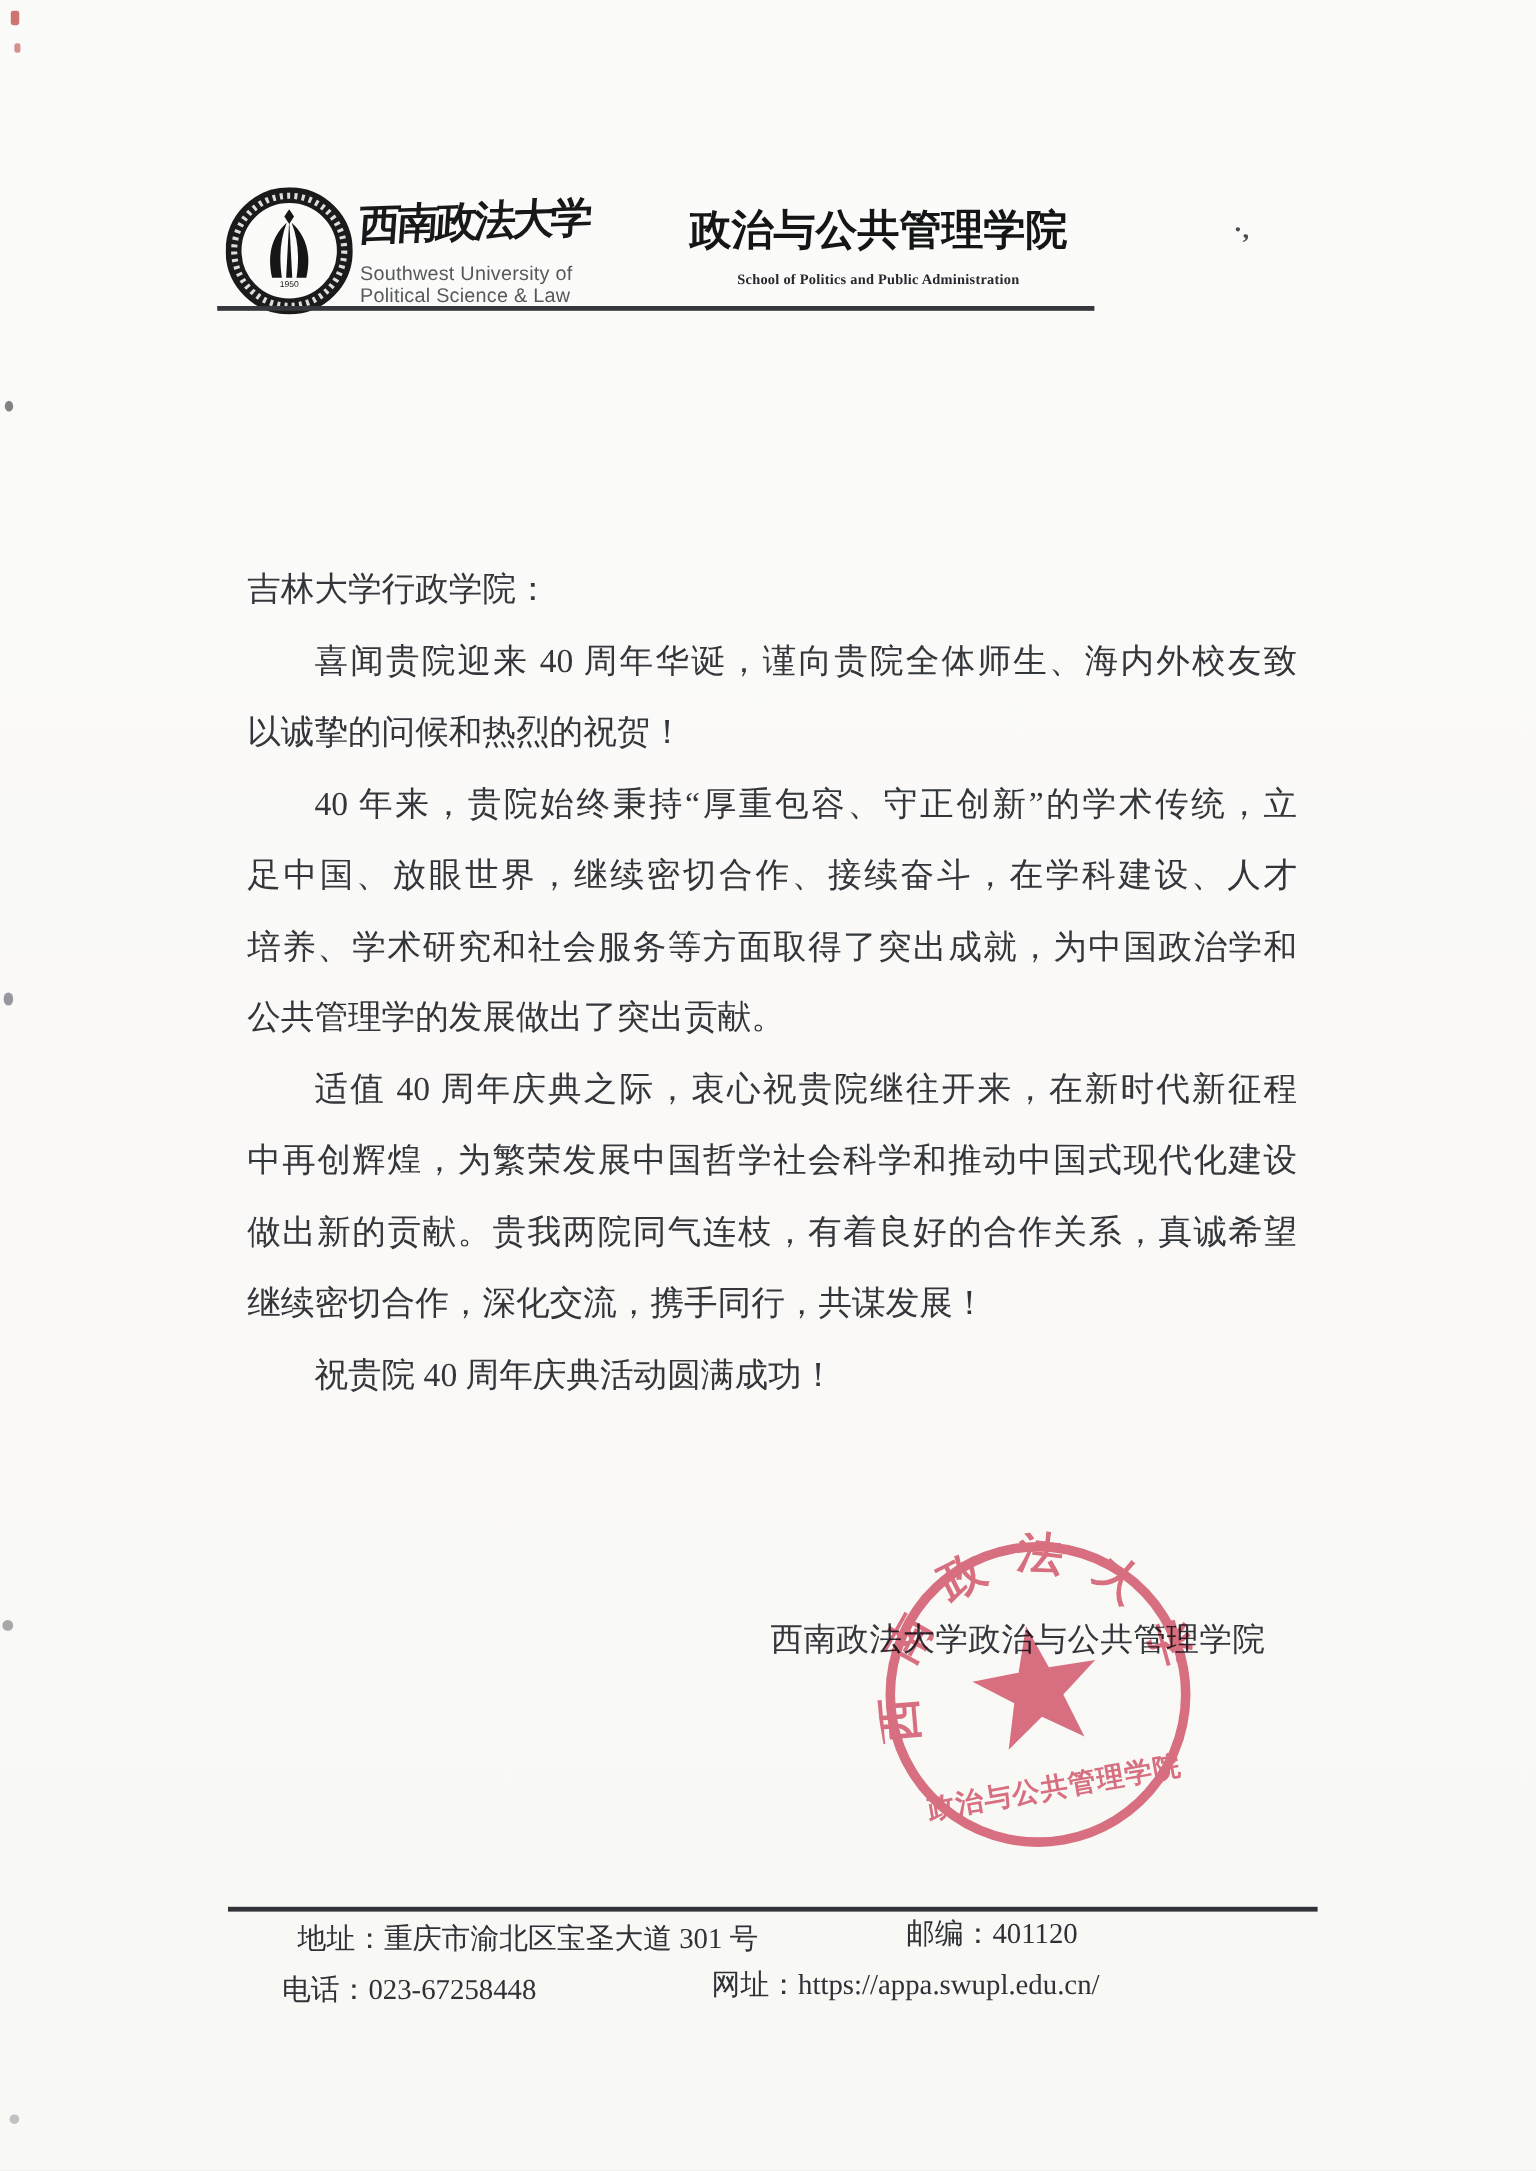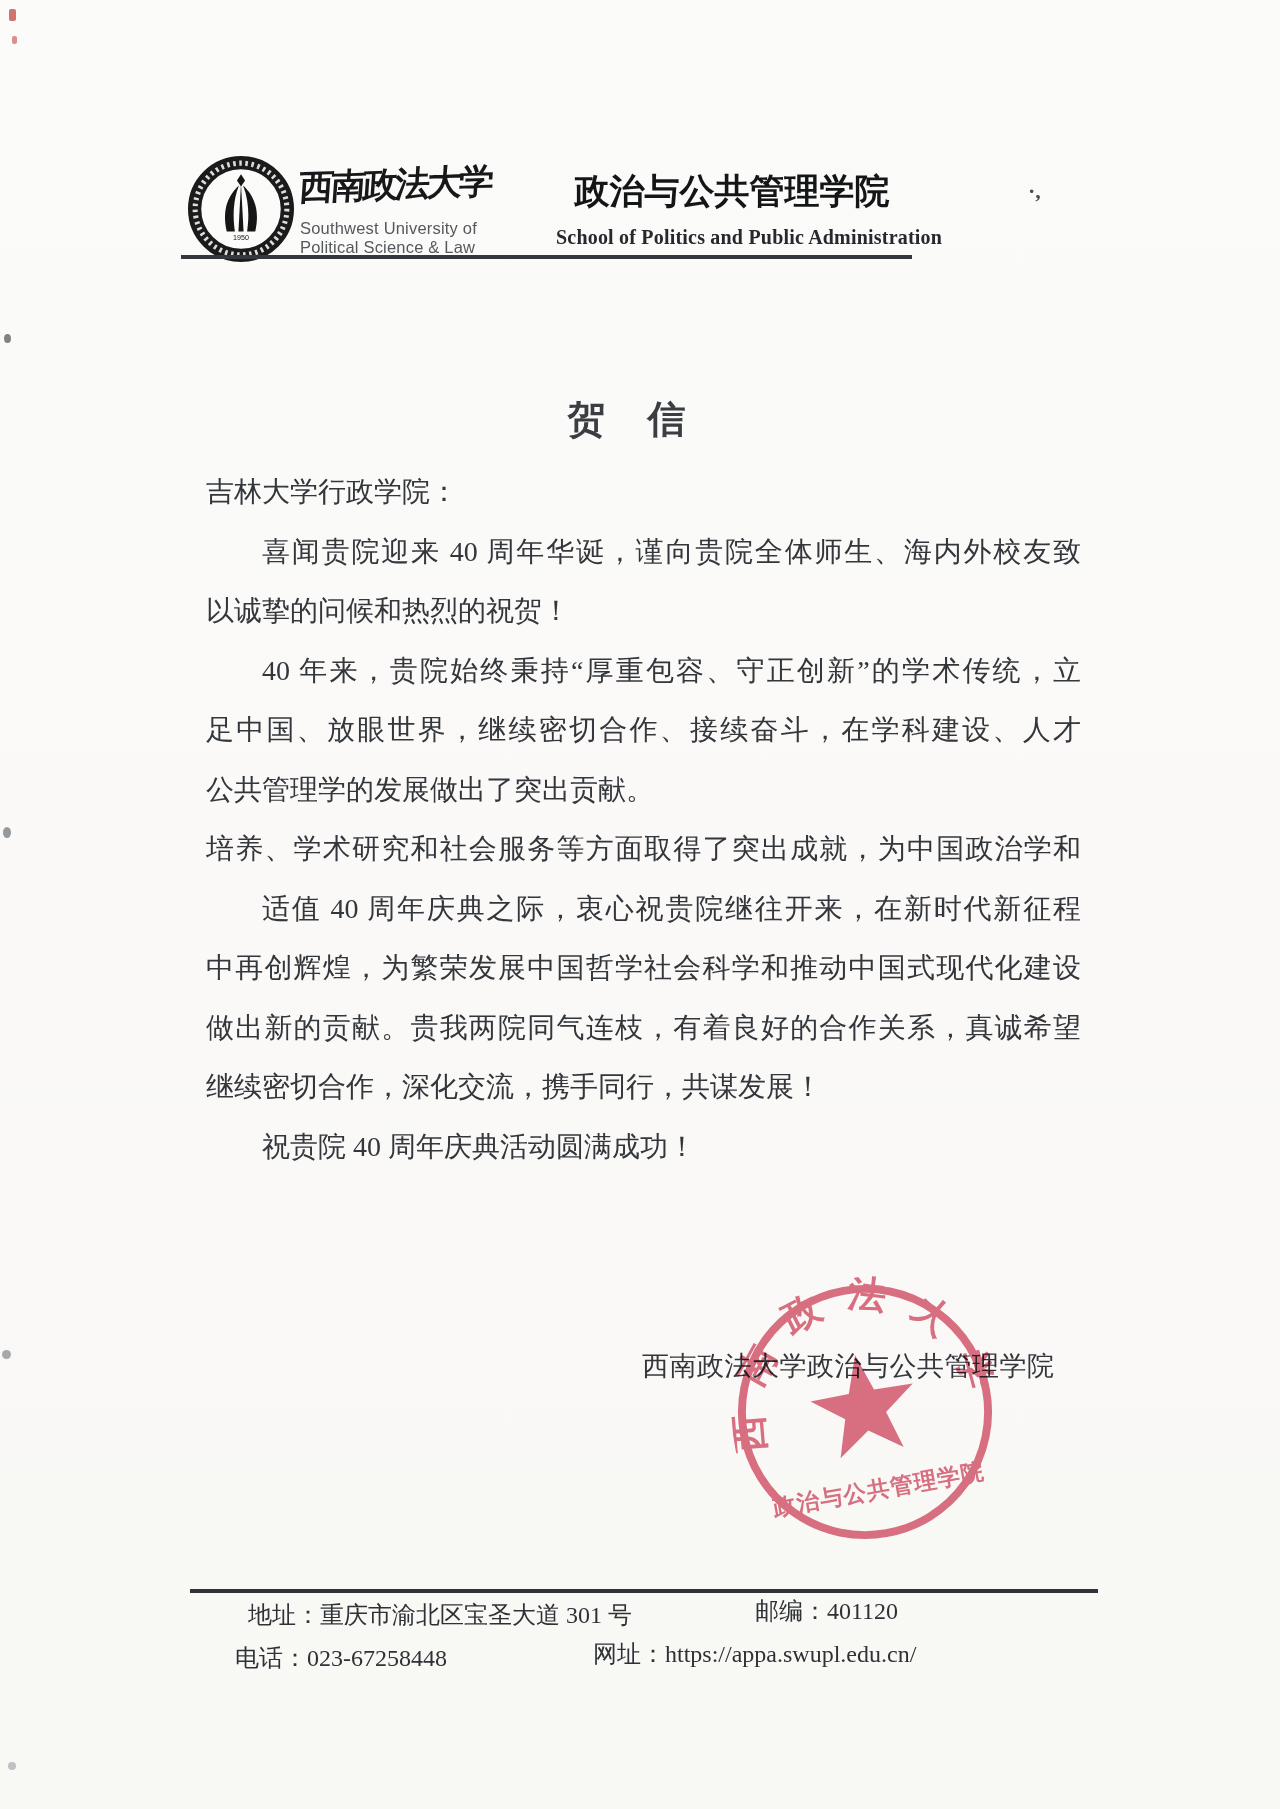--- a/index.html
+++ b/index.html
@@ -23,21 +23,21 @@
     font-family:"Liberation Sans", sans-serif;
     font-size:16.5px;line-height:19px;color:#55585c;letter-spacing:.2px;
   }
   .dept{position:absolute;left:556px;top:168px;width:352px;text-align:center;}
   .dept-cn{
     font-family:"Liberation Sans", sans-serif;
     font-size:35px;font-weight:700;color:#131517;letter-spacing:0px;white-space:nowrap;
   }
   .dept-en{
     margin-top:11px;font-family:"Liberation Serif", serif;
-    font-size:20px;font-weight:700;color:#25282c;letter-spacing:.2px;white-space:nowrap;
+    font-size:12px;font-weight:700;color:#25282c;letter-spacing:.2px;white-space:nowrap;
   }
   .hrule{position:absolute;left:181px;top:255px;width:731px;height:4px;background:#34373b;}
   .stray-mark{position:absolute;left:1028px;top:178px;font-size:22px;color:#4a4d52;font-weight:700;}
   
   .title{
     position:absolute;left:190px;top:394px;width:875px;text-align:center;
     font-size:38px;font-weight:700;color:#3a3d42;letter-spacing:2px;
     font-family:"Liberation Sans", sans-serif;
   }
   .body-block{
@@ -100,30 +100,29 @@
   </div>
 
   <div class="dept">
     <div class="dept-cn">政治与公共管理学院</div>
     <div class="dept-en">School of Politics and Public Administration</div>
   </div>
 
   <div class="hrule"></div>
   <div class="stray-mark">·,</div>
 
-  <div class="title">贺　信</div>
 
   <div class="body-block">
     <div class="bl">吉林大学行政学院：</div>
     <div class="bl ind full">喜闻贵院迎来 40 周年华诞，谨向贵院全体师生、海内外校友致</div>
     <div class="bl">以诚挚的问候和热烈的祝贺！</div>
     <div class="bl ind full">40 年来，贵院始终秉持“厚重包容、守正创新”的学术传统，立</div>
     <div class="bl full">足中国、放眼世界，继续密切合作、接续奋斗，在学科建设、人才</div>
+    <div class="bl full">培养、学术研究和社会服务等方面取得了突出成就，为中国政治学和</div>
     <div class="bl">公共管理学的发展做出了突出贡献。</div>
-    <div class="bl full">培养、学术研究和社会服务等方面取得了突出成就，为中国政治学和</div>
     <div class="bl ind full">适值 40 周年庆典之际，衷心祝贵院继往开来，在新时代新征程</div>
     <div class="bl full">中再创辉煌，为繁荣发展中国哲学社会科学和推动中国式现代化建设</div>
     <div class="bl full">做出新的贡献。贵我两院同气连枝，有着良好的合作关系，真诚希望</div>
     <div class="bl">继续密切合作，深化交流，携手同行，共谋发展！</div>
     <div class="bl ind">祝贵院 40 周年庆典活动圆满成功！</div>
   </div>
 
   <div class="signature">西南政法大学政治与公共管理学院</div>
 
   <svg class="seal" viewBox="0 0 270 270" aria-hidden="true">

